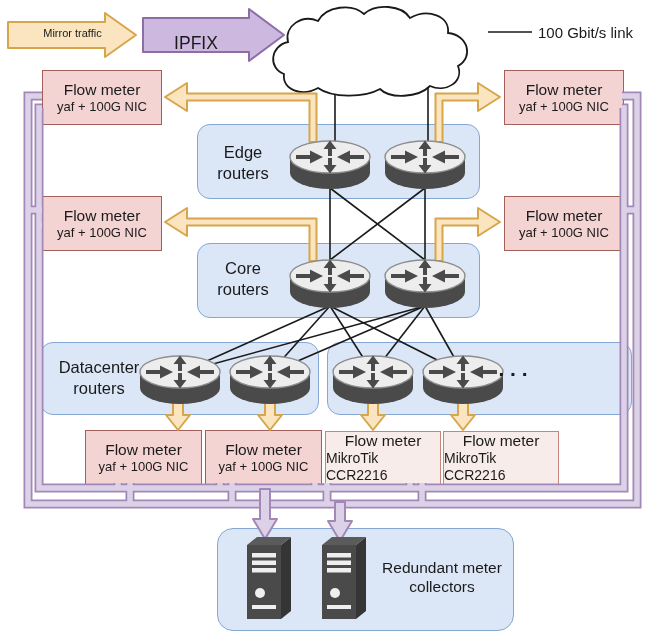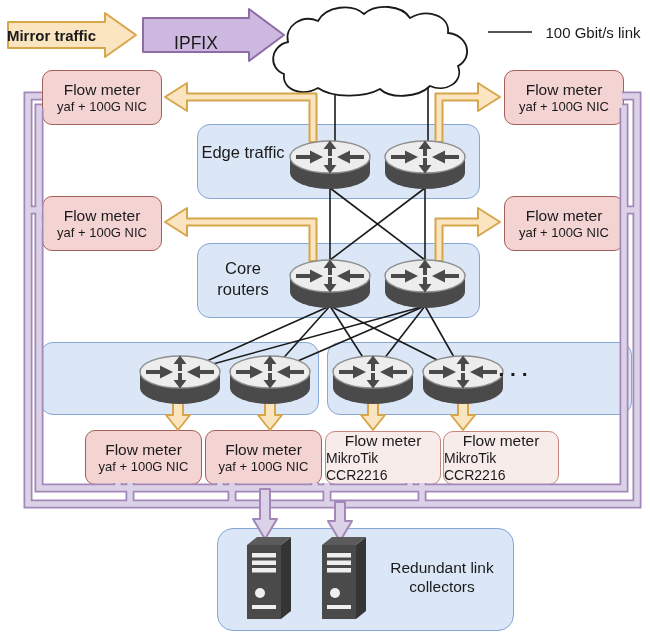--- a/index.html
+++ b/index.html
@@ -1,21 +1,21 @@
 <!DOCTYPE html>
 <html><head>
 <meta charset="utf-8">
 <style>
   html,body{margin:0;padding:0;background:#ffffff;}
   .canvas{
     position:relative;width:650px;height:637px;background:#ffffff;
     font-family:"Liberation Sans",sans-serif;color:#1a1a1a;overflow:hidden;
   }
   .grp{position:absolute;background:#DBE7F7;border:1.7px solid #84A7D3;border-radius:13px;z-index:1;}
-  .fm{position:absolute;border-radius:10px;display:flex;flex-direction:column;justify-content:center;align-items:center;z-index:1;}
+  .fm{position:absolute;border-radius:0;display:flex;flex-direction:column;justify-content:center;align-items:center;z-index:1;}
   .fm.yaf{background:#F4D3D3;border:1.6px solid #A3605B;}
   .fm.mik{background:#F8ECEB;border:1.6px solid #C6867C;}
   .fm-title{font-size:15.5px;line-height:1.15;}
   .fm-sub{font-size:13px;line-height:1.2;}
   .fm.mik .fm-sub{font-size:14px;}
   .lbl{position:absolute;text-align:center;z-index:10;line-height:1.25;}
   .svg-layer{position:absolute;left:0;top:0;z-index:5;}
   .bus-dark{stroke:#A287B8;stroke-width:9;fill:none;}
   .bus-light{stroke:#DCD2E8;stroke-width:5.5;fill:none;}
   .yellow-arrow{fill:#FAE5C0;stroke:#D7A64B;stroke-width:2;stroke-linejoin:round;}
@@ -138,23 +138,24 @@
     <use href="#router" x="383" y="255" width="84" height="58"></use>
     <use href="#router" x="138" y="351" width="84" height="58"></use>
     <use href="#router" x="228" y="351" width="84" height="58"></use>
     <use href="#router" x="331" y="351" width="84" height="58"></use>
     <use href="#router" x="421" y="351" width="84" height="58"></use>
 
     <use href="#server" x="243" y="537" width="52" height="92"></use>
     <use href="#server" x="318" y="537" width="52" height="92"></use>
   </svg>
 
-  <div class="lbl" style="left:3px;top:27px;width:97px;font-size:15px;font-weight:bold;">Mirror traffic</div>
+  <div class="lbl" style="left:24px;top:27px;width:97px;font-size:11px;">Mirror traffic</div>
   <div class="lbl" style="left:143px;top:25px;width:106px;font-size:17.5px;margin-top:8px;">IPFIX</div>
-  <div class="lbl" style="left:538px;top:24px;width:110px;font-size:15px;text-align:center;">100 Gbit/s link</div>
+  <div class="lbl" style="left:538px;top:24px;width:110px;font-size:15px;text-align:left;">100 Gbit/s link</div>
 
-  <div class="lbl" style="left:200px;top:142px;width:86px;font-size:16.5px;">Edge traffic</div>
+  <div class="lbl" style="left:200px;top:142px;width:86px;font-size:16.5px;">Edge routers</div>
   <div class="lbl" style="left:200px;top:258px;width:86px;font-size:16.5px;">Core routers</div>
+  <div class="lbl" style="left:44px;top:357px;width:110px;font-size:16.5px;">Datacenter routers</div>
   <div class="lbl" style="left:486px;top:356px;width:54px;font-size:21px;font-weight:bold;">. . .</div>
 
-  <div class="lbl" style="left:378px;top:558px;width:128px;font-size:15.5px;">Redundant link collectors</div>
+  <div class="lbl" style="left:378px;top:558px;width:128px;font-size:15.5px;">Redundant meter collectors</div>
 
 </div>
 
 </body></html>

